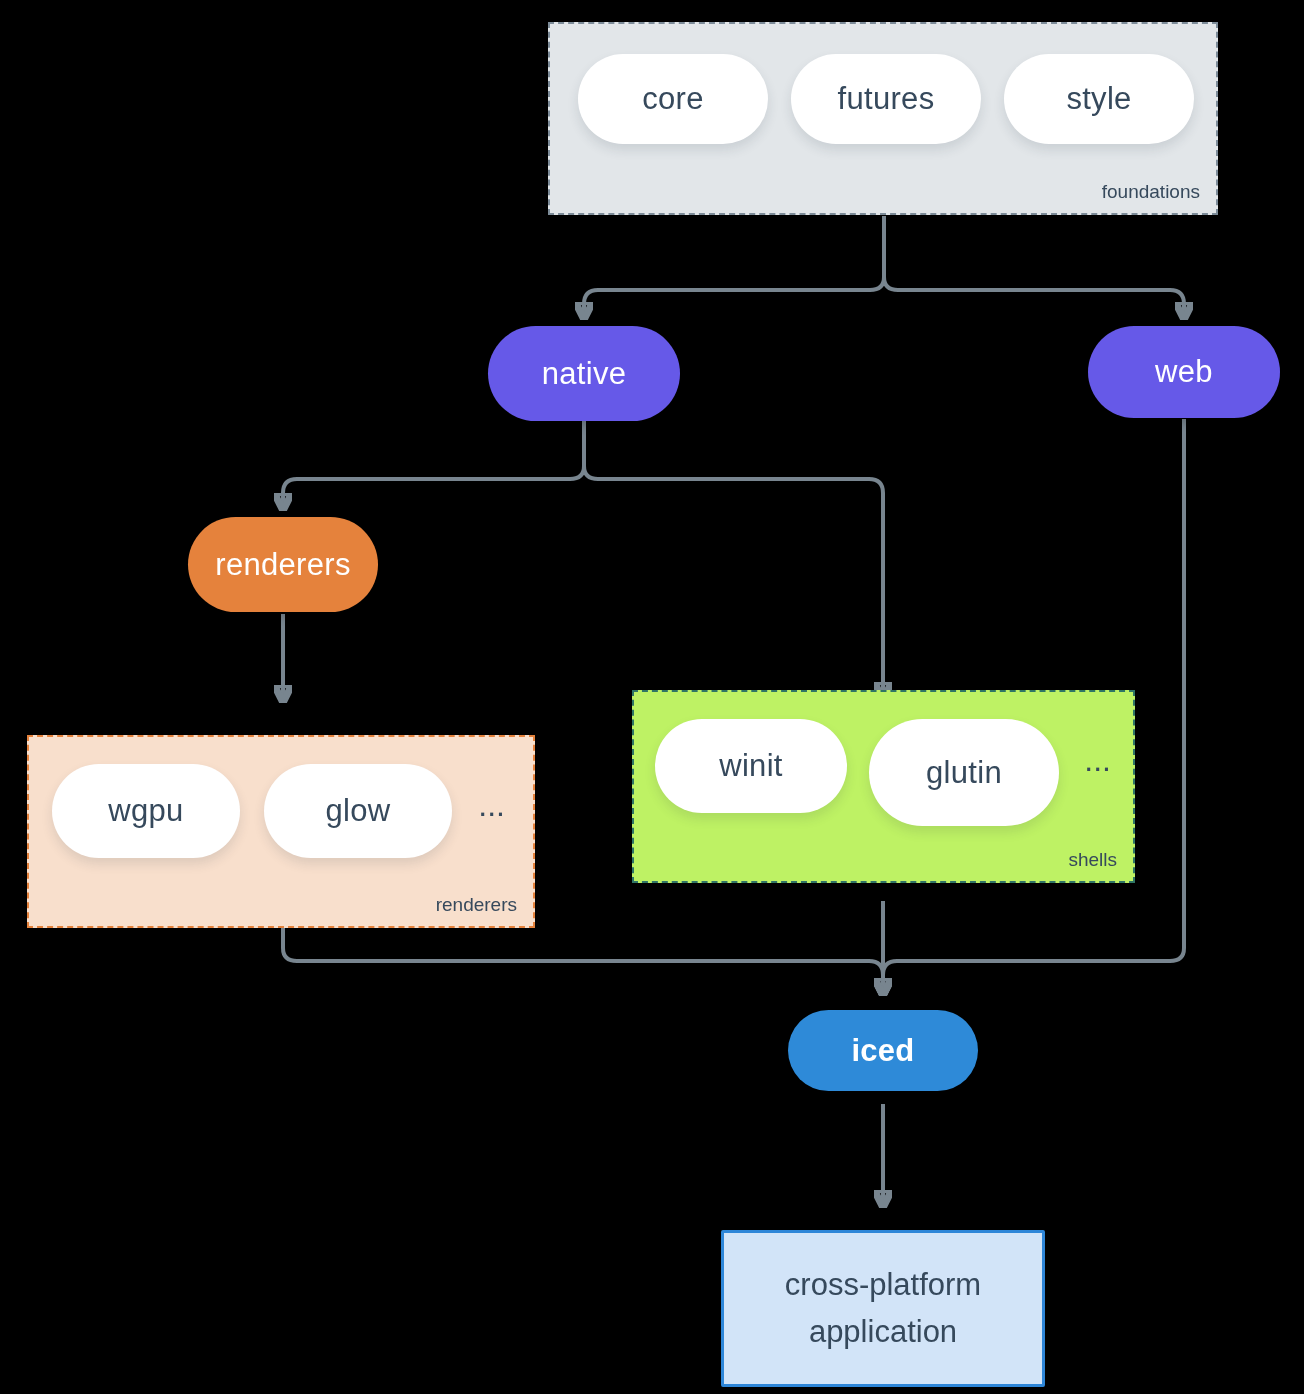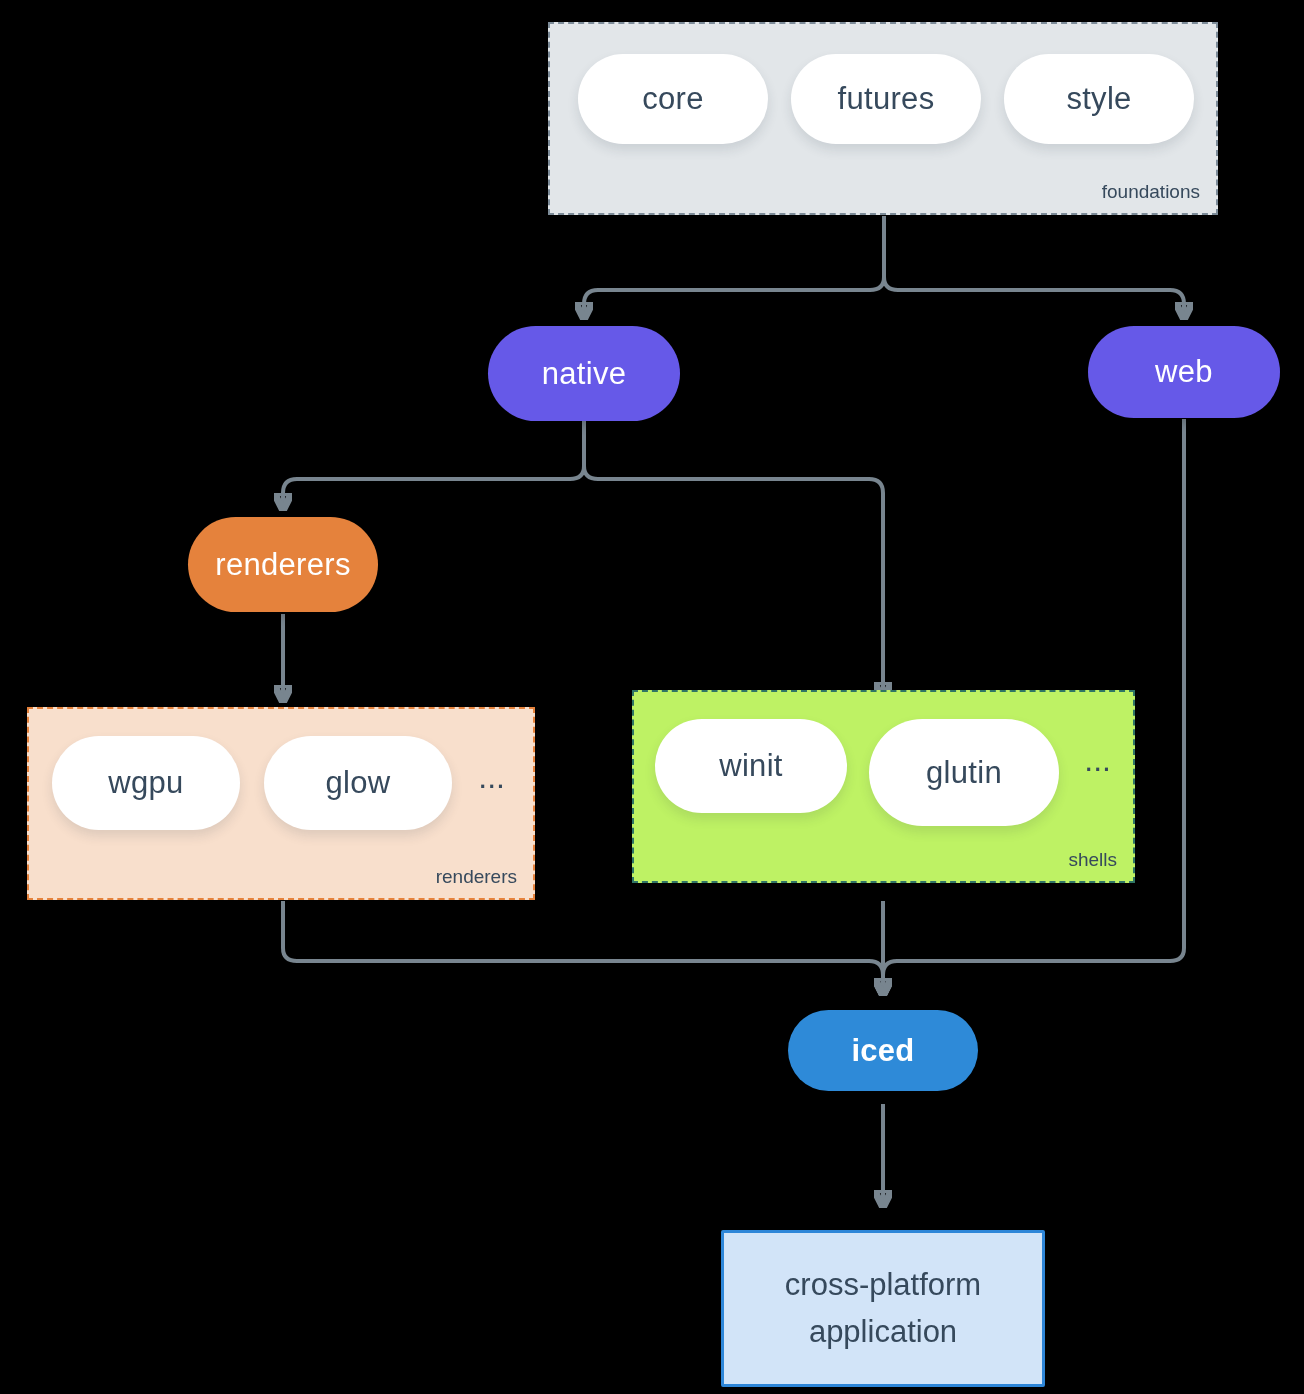--- a/index.html
+++ b/index.html
@@ -38,21 +38,21 @@
   .pill.orange { background: #E5823C; color: #ffffff; box-shadow: 0 5px 10px rgba(0,0,0,0.18); }
   .pill.blue   { background: #2E8AD8; color: #ffffff; box-shadow: 0 5px 10px rgba(0,0,0,0.18); }
 
   .group {
     position: absolute;
     box-sizing: border-box;
     border: 2px dashed;
     padding-left: 6px;
   }
   .group.foundations { left: 548px; top: 22px;  width: 670px; height: 193px; background: #E2E6E9; border-color: #7D8C99; }
-  .group.renderers   { left: 27px;  top: 707px; width: 508px; height: 193px; background: #F8DFCC; border-color: #E5823C; }
+  .group.renderers   { left: 27px;  top: 735px; width: 508px; height: 193px; background: #F8DFCC; border-color: #E5823C; }
   .group.shells      { left: 632px; top: 690px; width: 503px; height: 193px; background: #bef264; border-color: #2F7565; }
 
   .group .pill { position: absolute; }
   .group-label {
     position: absolute;
     right: 16px;
     bottom: 10px;
     font-size: 19px;
     color: #36495C;
   }

